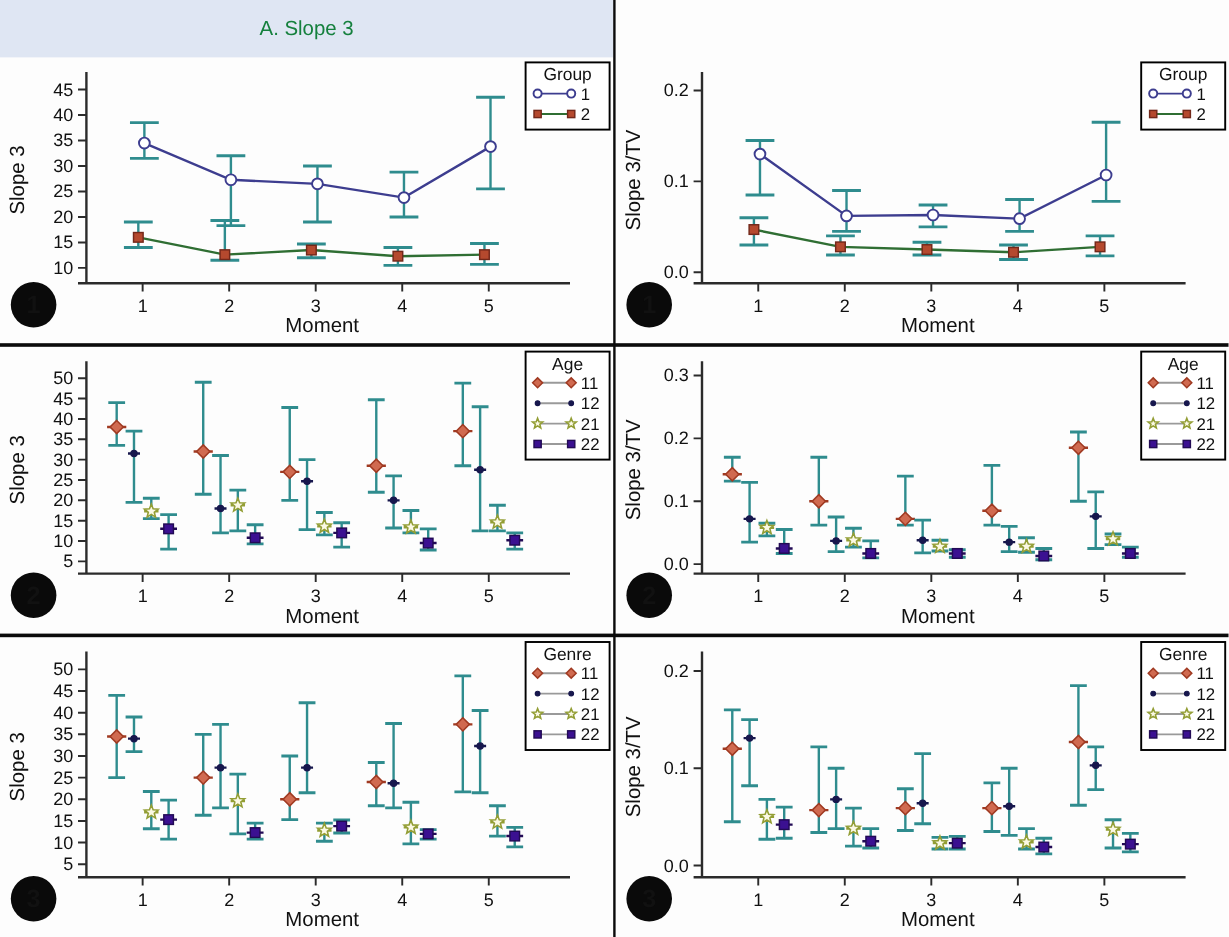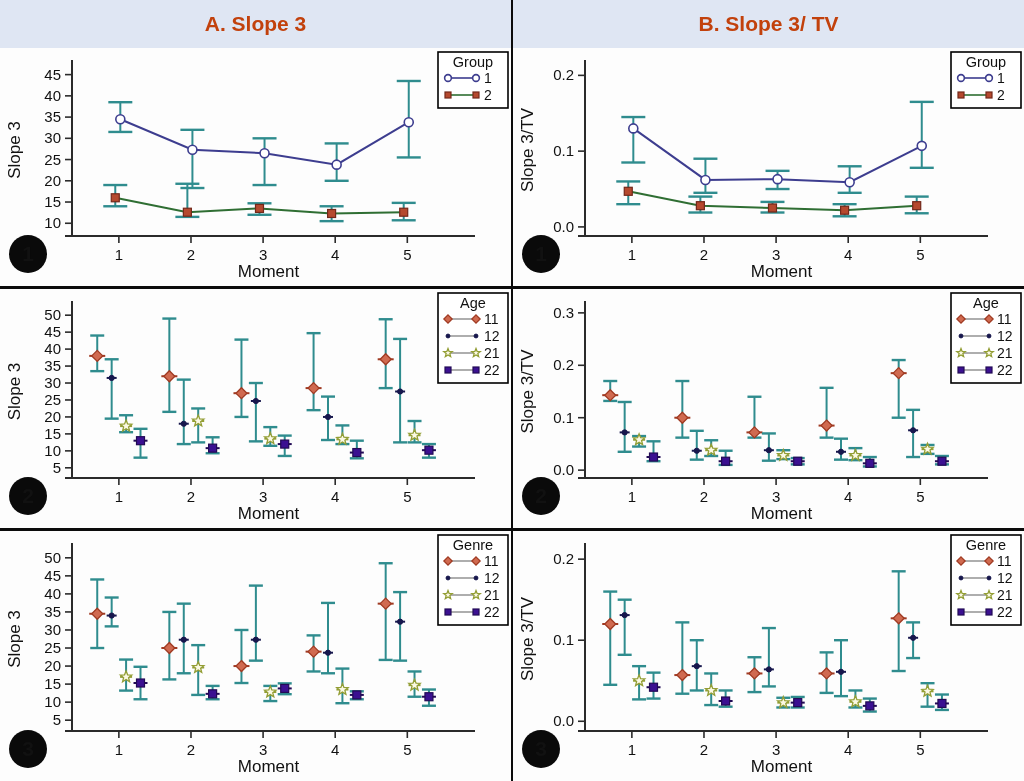--- a/index.html
+++ b/index.html
@@ -1,32 +1,31 @@
 <!DOCTYPE html>
 <html><head>
 <meta charset="utf-8">
 <style>
   html,body{margin:0;padding:0;background:#ffffff;}
   #stage{position:relative;width:1024px;height:781px;background:#fdfdfd;overflow:hidden;
          font-family:"Liberation Sans", sans-serif;}
   .hdr{position:absolute;top:0;height:48px;display:flex;align-items:center;justify-content:center;
-       background:#dfe6f3;font-size:21px;color:#c2410c;font-weight:bold;}
+       background:#dfe6f3;font-size:17px;color:#15803d;}
   .hdr-a{left:0;width:511px;}
   .hdr-b{left:513px;width:511px;}
   .vdiv{position:absolute;top:0;left:511px;width:2px;height:781px;background:#0b0b0b;}
   .hdiv{position:absolute;left:0;width:1024px;height:3px;background:#0b0b0b;}
   .panel{position:absolute;background:#fdfdfd;}
   svg text{font-family:"Liberation Sans", sans-serif;fill:#111;}
 </style>
 </head>
 <body>
 
 <div id="stage">
   <div class="hdr hdr-a">A. Slope 3</div>
-  <div class="hdr hdr-b">B. Slope 3/ TV</div>
 
   <div class="panel" style="left:0;   top:48px;  width:511px;height:238px;"><svg width="511" height="238" viewBox="0 0 511 238">
         <line x1="72" y1="12" x2="72" y2="188" stroke="#2b2b2b" stroke-width="2"></line>
         <line x1="65" y1="188" x2="475" y2="188" stroke="#2b2b2b" stroke-width="2"></line>
         <line x1="65" y1="175.25925925925927" x2="72" y2="175.25925925925927" stroke="#2b2b2b" stroke-width="1.6"></line>
         <text x="61" y="180.25925925925927" text-anchor="end" font-size="15">10</text>
         <line x1="65" y1="154.02469135802468" x2="72" y2="154.02469135802468" stroke="#2b2b2b" stroke-width="1.6"></line>
         <text x="61" y="159.02469135802468" text-anchor="end" font-size="15">15</text>
         <line x1="65" y1="132.79012345679013" x2="72" y2="132.79012345679013" stroke="#2b2b2b" stroke-width="1.6"></line>
         <text x="61" y="137.79012345679013" text-anchor="end" font-size="15">20</text>

